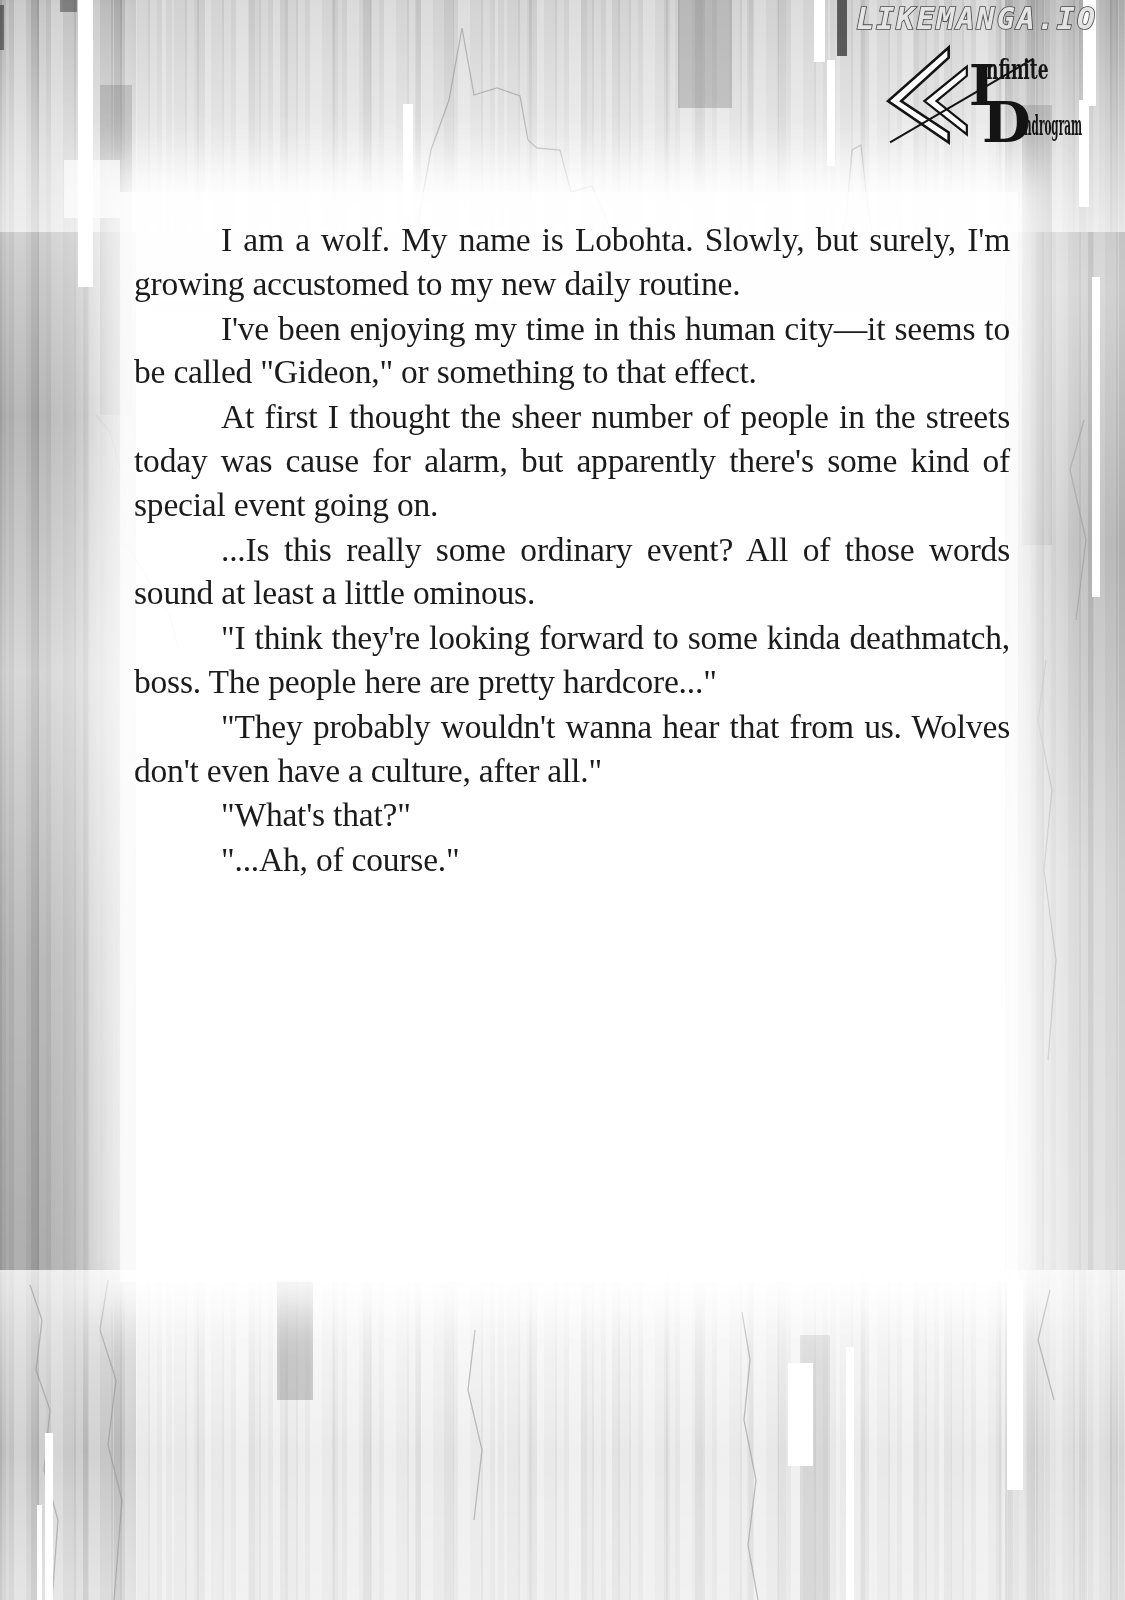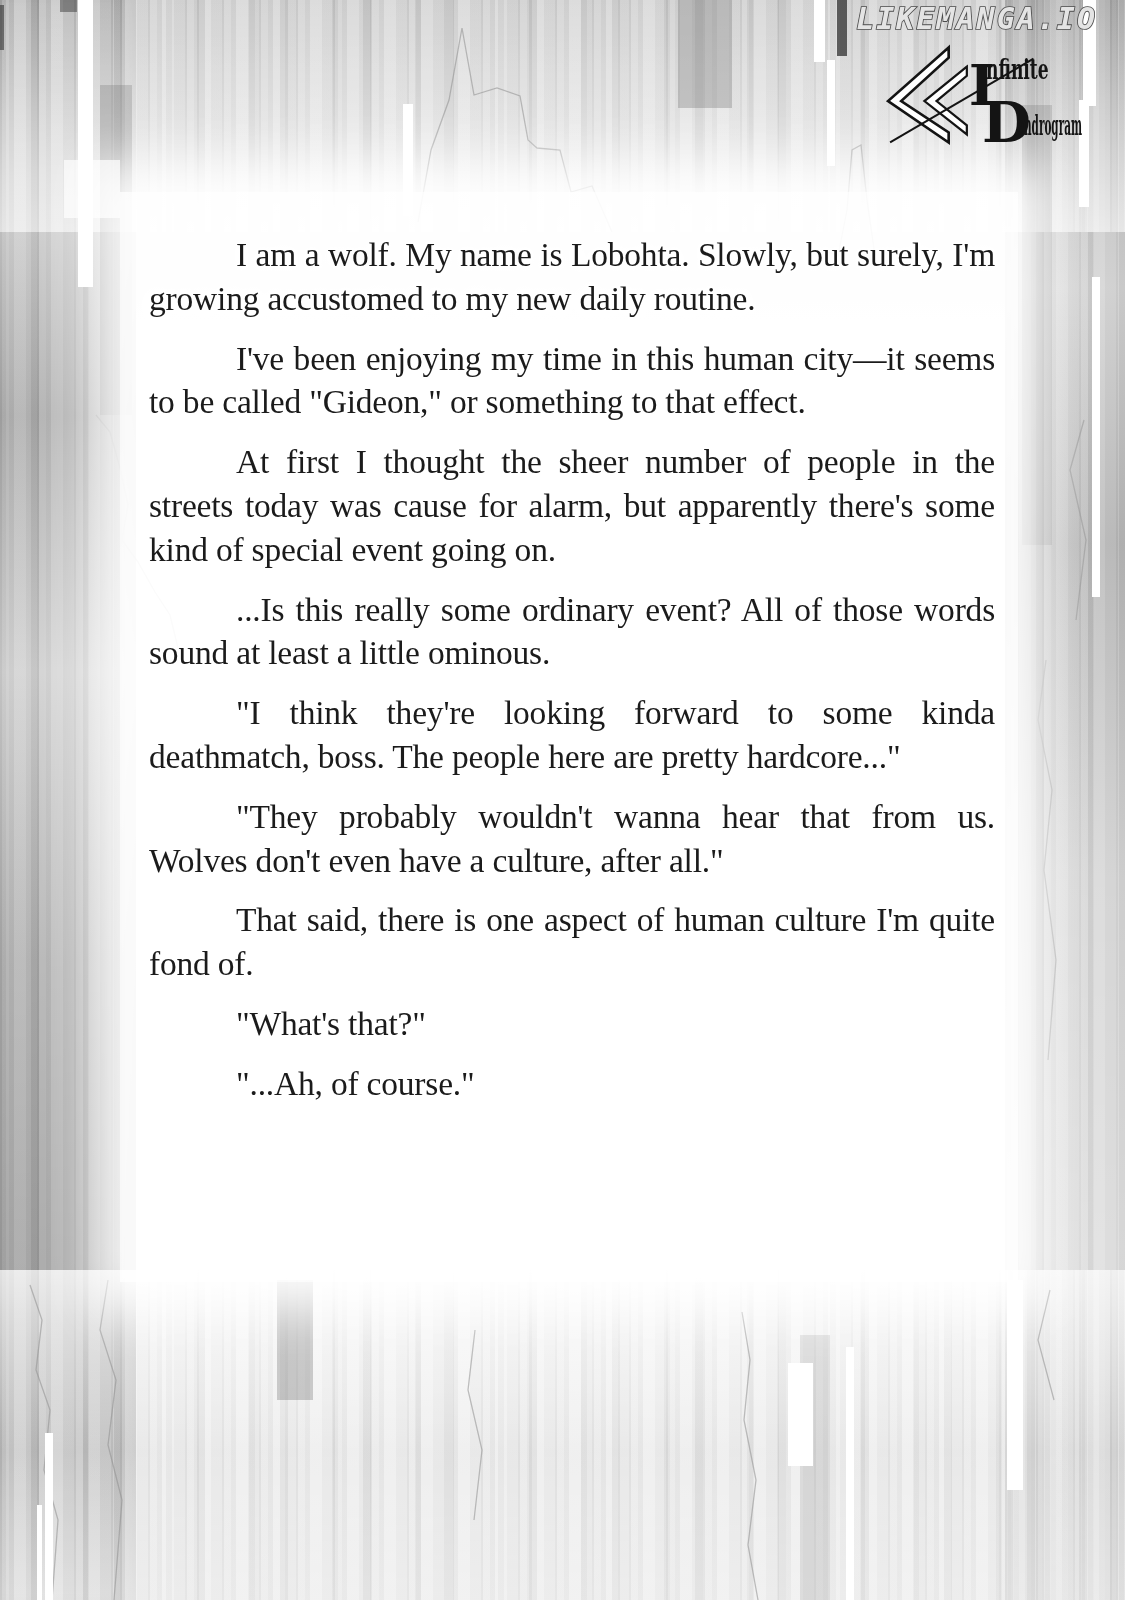--- a/index.html
+++ b/index.html
@@ -81,21 +81,21 @@
   }
 
   
   .novel {
     position: absolute;
     left: 133px; top: 217px;
     width: 878px;
     color: #1b1b1b;
   }
   .novel p {
-    margin: 16px;
+    margin: 1px;
     font-size: 33.5px;
     line-height: 43.8px;
     text-align: justify;
     text-indent: 87px;
     letter-spacing: -0.2px;
     text-shadow: 0 0 4px #ffffff, 0 0 9px #ffffff, 0 0 16px #ffffff;
   }
 
   
   .watermark {
@@ -174,21 +174,20 @@
 
 <div class="text-sheet"></div>
 
 <div class="novel">
   <p>I am a wolf. My name is Lobohta. Slowly, but surely, I'm growing accustomed to my new daily routine.</p>
   <p>I've been enjoying my time in this human city—it seems to be called "Gideon," or something to that effect.</p>
   <p>At first I thought the sheer number of people in the streets today was cause for alarm, but apparently there's some kind of special event going on.</p>
   <p>...Is this really some ordinary event? All of those words sound at least a little ominous.</p>
   <p>"I think they're looking forward to some kinda deathmatch, boss. The people here are pretty hardcore..."</p>
   <p>"They probably wouldn't wanna hear that from us. Wolves don't even have a culture, after all."</p>
-  <p>That said, there is one aspect of human culture I'm quite fond of.</p>
   <p>"What's that?"</p>
   <p>"...Ah, of course."</p>
 </div>
 
 <div class="watermark">LIKEMANGA.IO</div>
 
 <svg class="logo" viewBox="0 0 200 100" xmlns="http://www.w3.org/2000/svg">
   <g>
     <polygon points="66,3 6,56 66,97 66,87 19,56 66,13" fill="#ffffff" stroke="#141414" stroke-width="2.6"></polygon>
     <polygon points="84,22 42,56 84,89 84,80 54,56 84,31" fill="#ffffff" stroke="#141414" stroke-width="2.2"></polygon>

